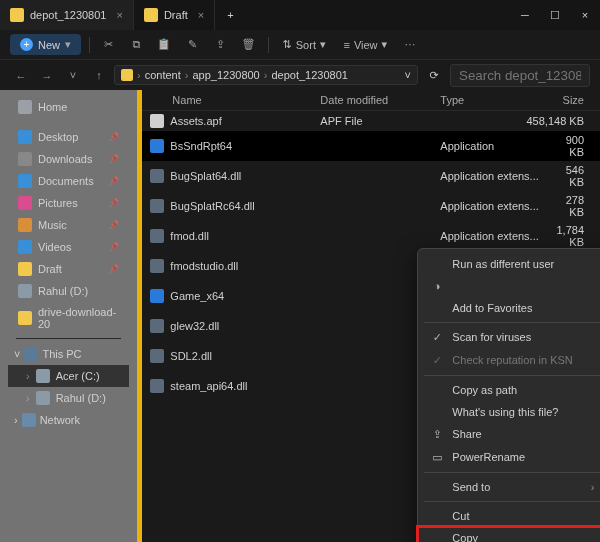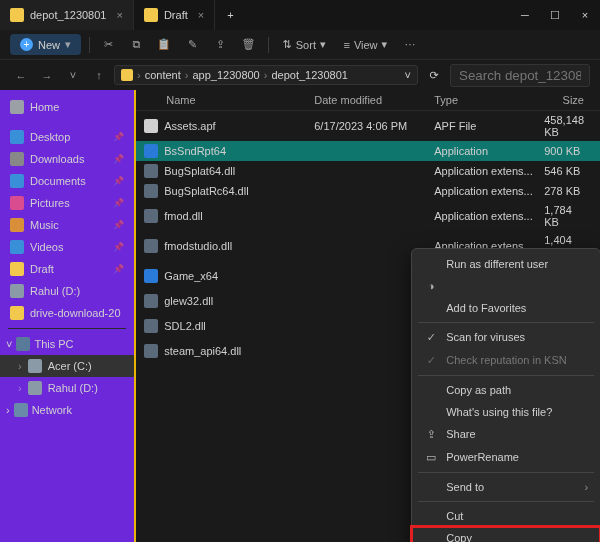--- a/index.html
+++ b/index.html
@@ -23,21 +23,21 @@
 
 .addrbar { height: 30px; display: flex; align-items: center; gap: 4px; padding: 0 10px; }
 .navbtn { width: 22px; height: 22px; display: flex; align-items: center; justify-content: center; cursor: pointer; opacity: .7; }
 .breadcrumb { flex: 1; display: flex; align-items: center; gap: 2px; background: #222; border: 1px solid #333; padding: 3px 6px; border-radius: 3px; }
 .crumb { cursor: pointer; }
 .chev { opacity: .5; margin: 0 2px; }
 .refresh { width: 24px; text-align: center; cursor: pointer; }
 .searchbox { background: #222; border: 1px solid #333; color: #888; padding: 3px 8px; width: 140px; border-radius: 3px; }
 
 .main { display: flex; height: calc(542px - 90px); }
-.sidebar { width: 150px; background: #6d28d9; border-right: 2px solid #eab308; padding: 6px 0; overflow-y: auto; }
+.sidebar { width: 150px; background: #737373; border-right: 5px solid #eab308; padding: 6px 8px; overflow-y: auto; }
 .sitem { display: flex; align-items: center; gap: 6px; padding: 4px 10px; cursor: pointer; }
 .sitem.sel { background: #333; }
 .sitem .pin { margin-left: auto; opacity: .5; font-size: 9px; }
 .sicon { width: 14px; height: 14px; border-radius: 2px; display: inline-block; flex-shrink: 0; }
 .sicon.home { background: #9aa0a6; }
 .sicon.desk { background: #3a8fd9; }
 .sicon.dl { background: #888; }
 .sicon.doc { background: #3a8fd9; }
 .sicon.pic { background: #d94c8f; }
 .sicon.mus { background: #d98f3a; }
@@ -50,29 +50,29 @@
 .ssep { height: 1px; background: #2a2a2a; margin: 4px 8px; }
 
 .filepane { flex: 1; display: flex; flex-direction: column; position: relative; }
 .cols { display: flex; padding: 4px 8px; border-bottom: 1px solid #2a2a2a; color: #aaa; }
 .col-name { width: 170px; padding-left: 22px; }
 .col-date { width: 120px; }
 .col-type { width: 110px; }
 .col-size { flex: 1; text-align: right; padding-right: 8px; }
 .files { overflow-y: auto; }
 .row { display: flex; align-items: center; padding: 3px 8px; cursor: pointer; }
-.row.sel { background: #0f766e; }
+.row.sel { background: #000000; }
 .ficon { width: 14px; height: 14px; margin-right: 6px; display: inline-block; border-radius: 2px; }
 .ficon.doc { background: #d0d0d0; }
 .ficon.exe { background: #2a7ad9; }
 .ficon.dll { background: #5a6a7a; }
 .r-name { width: 170px; display: flex; align-items: center; overflow: hidden; }
 .r-date { width: 120px; }
 .r-type { width: 110px; overflow: hidden; white-space: nowrap; }
-.r-size { flex: 1; text-align: left; padding-right: 8px; }
+.r-size { flex: 1; text-align: right; padding-right: 8px; }
 
 .ctxmenu { position: absolute; left: 275px; top: 158px; width: 190px; background: #2c2c2c; border: 1px solid #444; border-radius: 6px; padding: 4px 0; box-shadow: 0 6px 20px rgba(0,0,0,.6); z-index: 50; }
 .citem { display: flex; align-items: flex-start; gap: 8px; padding: 5px 12px; cursor: pointer; }
 .citem.muted { color: #777; }
 .citem .ci { width: 14px; text-align: center; font-size: 11px; opacity: .8; }
 .citem .sub { margin-left: auto; opacity: .6; }
 .csep { height: 1px; background: #444; margin: 3px 6px; }
 .copy-hl { outline: 3px solid #e02020; outline-offset: -1px; padding-right: 50px; }
 .scrollbar { position: absolute; right: 3px; bottom: 4px; width: 6px; height: 40px; background: #444; border-radius: 3px; }
 </style>
@@ -227,21 +227,20 @@
       <div class="col-date">Date modified</div>
       <div class="col-type">Type</div>
       <div class="col-size">Size</div>
     </div>
     <div class="files" id="files">
         <div class="row">
           <div class="r-name">
             <span class="ficon doc"></span>
             <span>Assets.apf</span>
           </div>
-          <div class="r-date">6/17/2023 4:06 PM</div>
           <div class="r-type">APF File</div>
           <div class="r-size">458,148 KB</div>
         </div>
         <div class="row sel">
           <div class="r-name">
             <span class="ficon exe"></span>
             <span>BsSndRpt64</span>
           </div>
           <div class="r-date"></div>
           <div class="r-type">Application</div>

